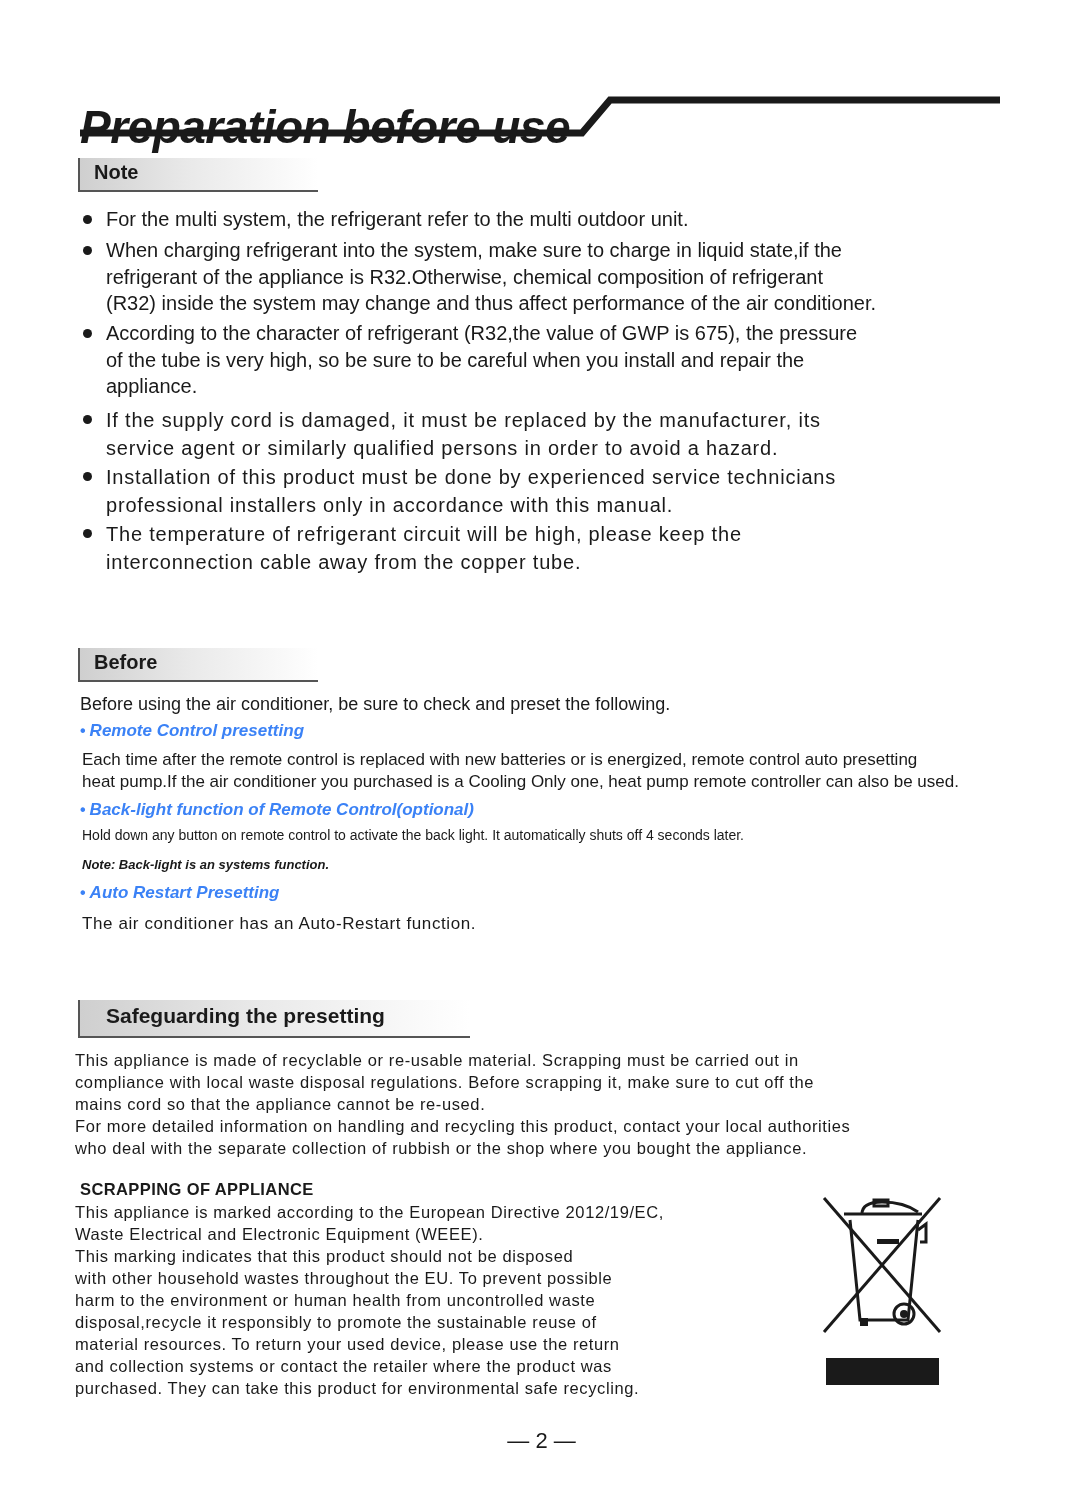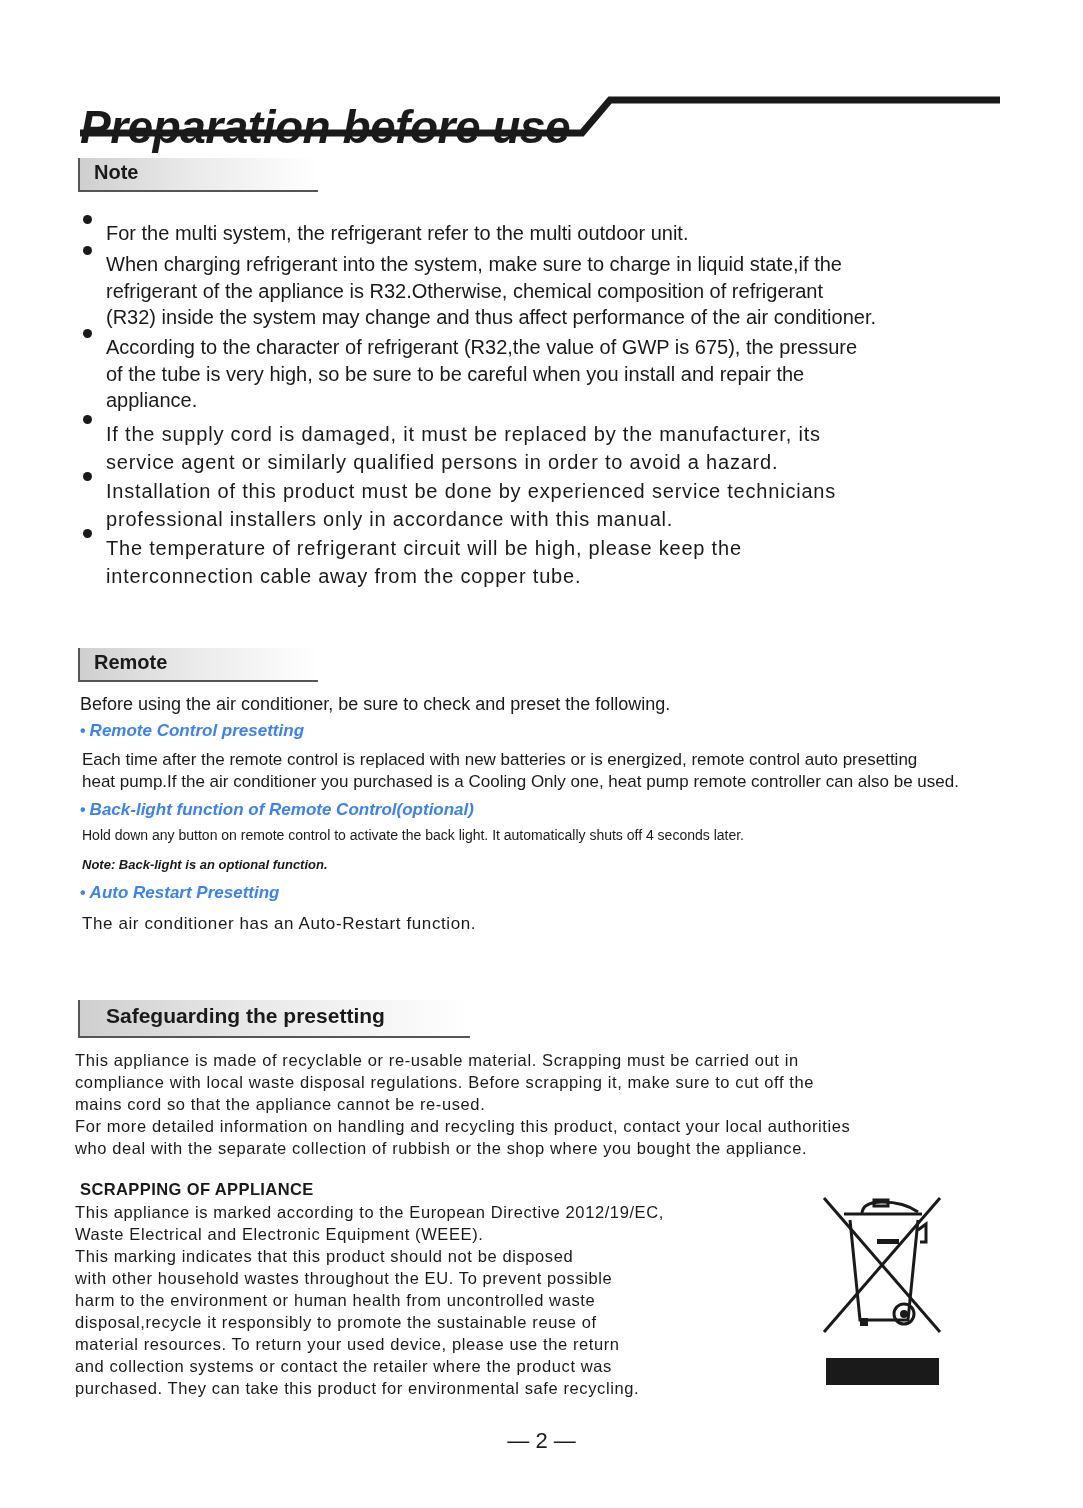--- a/index.html
+++ b/index.html
@@ -11,21 +11,21 @@
   .title-rule { left: 80px; top: 70px; }
 
   
   .sec-head { left: 78px; height: 32px; border-left: 2px solid #555; border-bottom: 2px solid #555;
               background: linear-gradient(to right, #cfcfcf 0%, #e9e9e9 45%, #ffffff 100%); }
   .sec-head span { position: absolute; left: 14px; top: 3px; font-size: 20px; font-weight: bold; color: #1a1a1a; white-space: nowrap; }
 
   
   .bullet-item { position: absolute; left: 80px; width: 940px; }
   .bullet-dot { position: absolute; left: 3px; top: 9px; width: 9px; height: 9px; border-radius: 50%; background: #1a1a1a; }
-  .bullet-text { position: absolute; left: 26px; font-size: 20px; line-height: 26.5px; white-space: pre-line; color: #1a1a1a; margin-top: 14px; }
+  .bullet-text { position: absolute; left: 26px; font-size: 20px; line-height: 26.5px; white-space: pre-line; color: #1a1a1a; }
   .wide-spacing .bullet-text { letter-spacing: 0.8px; line-height: 28px; }
 
   .body-text { font-size: 18px; white-space: nowrap; color: #1a1a1a; }
   .small-text { font-size: 17px; line-height: 22px; white-space: pre-line; color: #1a1a1a; }
   .sub-head { font-size: 17px; font-weight: bold; font-style: italic; white-space: nowrap; color: #3b82f6; }
   .sub-head .dot { font-style: normal; font-size: 16px; margin-right: 4px; }
   .tiny-note { font-size: 13px; font-weight: bold; font-style: italic; white-space: nowrap; color: #1a1a1a; }
 
   .env-text { font-size: 16.5px; line-height: 22px; letter-spacing: 0.6px; white-space: pre-line; color: #1a1a1a; }
   .scrap-head { font-size: 16.5px; font-weight: bold; letter-spacing: 0.4px; white-space: nowrap; }
@@ -73,36 +73,36 @@
     </div>
     <div class="bullet-item" style="top:520px;">
       <span class="bullet-dot"></span>
       <div class="bullet-text">The temperature of refrigerant circuit will be high, please keep the
 interconnection cable away from the copper tube.</div>
     </div>
   </div>
 </div>
 
 <div class="abs sec-head" style="top:648px;width:238px;">
-  <span>Remote</span>
+  <span>Before</span>
 </div>
 
 <div class="abs body-text" style="left:80px;top:694px;">Before using the air conditioner, be sure to check and preset the following.</div>
 
 <div class="abs sub-head" style="left:80px;top:721px;">
   <span class="dot">•</span><span>Remote Control presetting</span>
 </div>
 <div class="abs small-text" style="left:82px;top:749px;">Each time after the remote control is replaced with new batteries or is energized,  remote control auto presetting
 heat  pump.If the air conditioner you purchased is a Cooling Only one, heat pump remote controller can also be used.</div>
 
 <div class="abs sub-head" style="left:80px;top:800px;">
   <span class="dot">•</span><span>Back-light function  of  Remote Control(optional)</span>
 </div>
 <div class="abs body-text" style="left:82px;top:827px;font-size:14px;">Hold down any button on remote control to activate the back light. It automatically shuts off 4 seconds later.</div>
-<div class="abs tiny-note" style="left:82px;top:857px;">Note: Back-light is an optional function.</div>
+<div class="abs tiny-note" style="left:82px;top:857px;">Note: Back-light is an systems function.</div>
 
 <div class="abs sub-head" style="left:80px;top:883px;">
   <span class="dot">•</span><span>Auto Restart Presetting</span>
 </div>
 <div class="abs body-text" style="left:82px;top:914px;font-size:17px;letter-spacing:0.6px;">The air conditioner has an  Auto-Restart function.</div>
 
 <div class="abs sec-head" style="top:1000px;width:390px;height:36px;">
   <span style="left:26px;top:4px;font-size:21px;">Safeguarding the presetting</span>
 </div>
 

